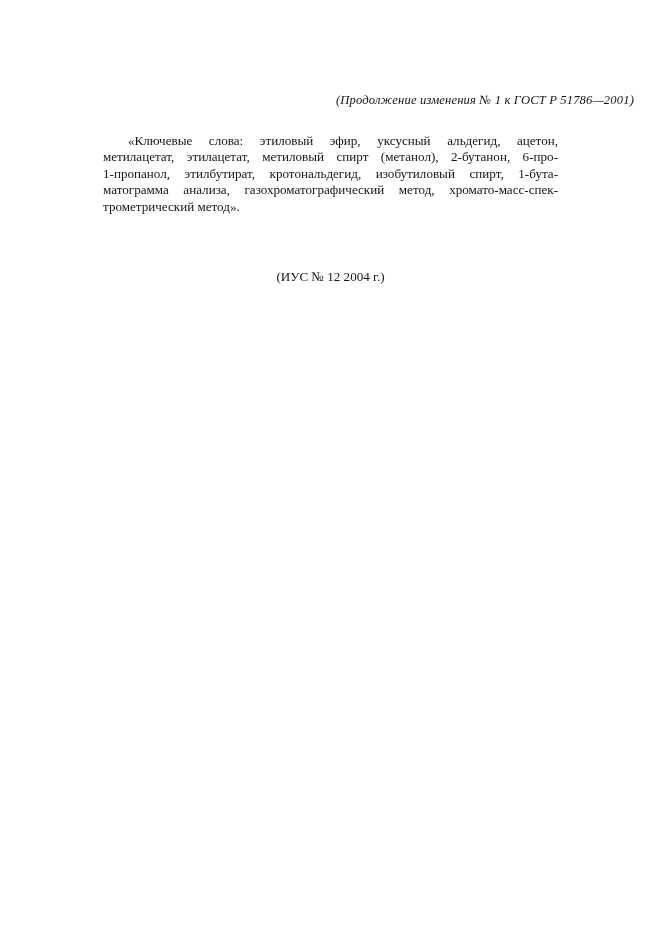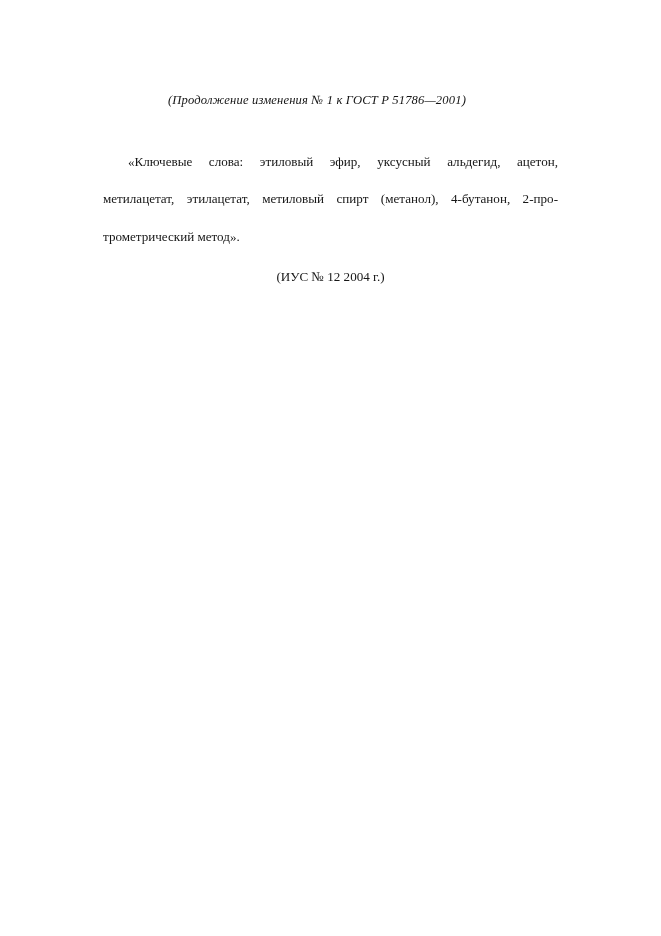--- a/index.html
+++ b/index.html
@@ -22,21 +22,21 @@
     background: #ffffff;
     overflow: hidden;
   }
 
   
   .running-head {
     position: absolute;
     top: 93px;
     left: 0;
     width: 634px;
-    text-align: center;
+    text-align: right;
     font-style: italic;
     font-size: 12.6px;
     letter-spacing: 0.15px;
     white-space: nowrap;
     color: #141414;
   }
 
   
   .body-block {
     position: absolute;
@@ -47,21 +47,20 @@
 
   
   .scan-line {
     display: block;
     text-align: justify;
     text-align-last: justify;
     font-size: 13.1px;
     line-height: 16.4px;
     white-space: nowrap;
     color: #161616;
-    margin-top: 21px;
   }
 
   .scan-line.last-line {
     text-align-last: left;
     text-align: right;
   }
 
   .scan-line .ind {
     display: inline-block;
     width: 25px;
@@ -86,27 +85,33 @@
 
   <div class="running-head">(Продолжение изменения № 1 к ГОСТ Р 51786—2001)</div>
 
   <div class="body-block">
 
     <div class="scan-line">
       <span class="ind"></span><span>«Ключевые слова: этиловый эфир, уксусный альдегид, ацетон,</span>
     </div>
 
     <div class="scan-line">
-      <span>метилацетат, этилацетат, метиловый спирт (метанол), 4-бутанон, 2-про-</span>
+      <span>метилацетат, этилацетат, метиловый спирт (метанол), 2-бутанон, 6-про-</span>
+    </div>
+
+
+    <div class="scan-line">
+      <span>1-пропанол, этилбутират, кротональдегид, изобутиловый спирт, 1-бута-</span>
     </div>
 
 
 
-
-
+    <div class="scan-line">
+      <span>матограмма анализа, газохроматографический метод, хромато-масс-спек-</span>
+    </div>
 
     <div class="scan-line last-line">
       <span>трометрический метод».</span>
     </div>
 
   </div>
 
   <div class="issue-reference">(ИУС № 12 2004 г.)</div>
 
 </div>

